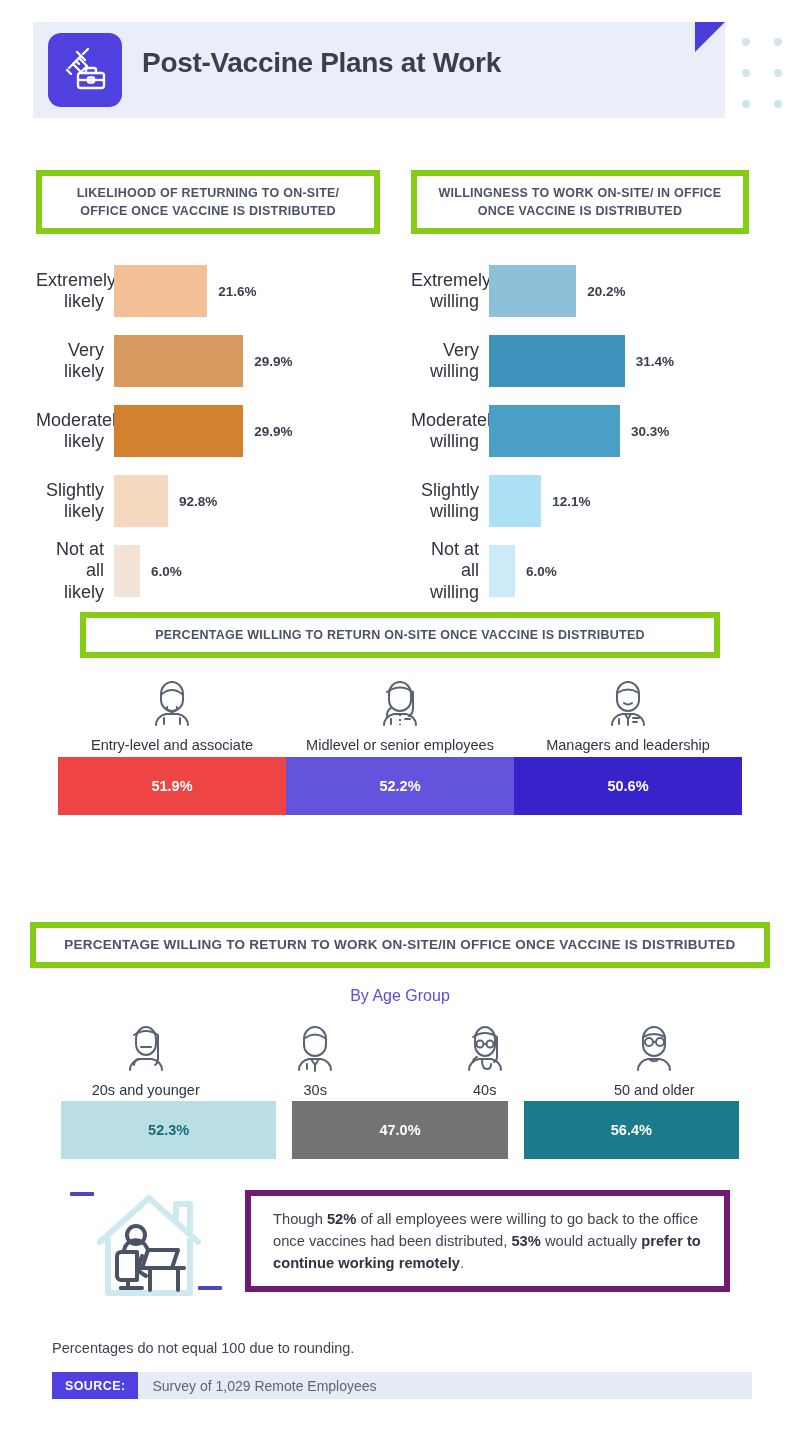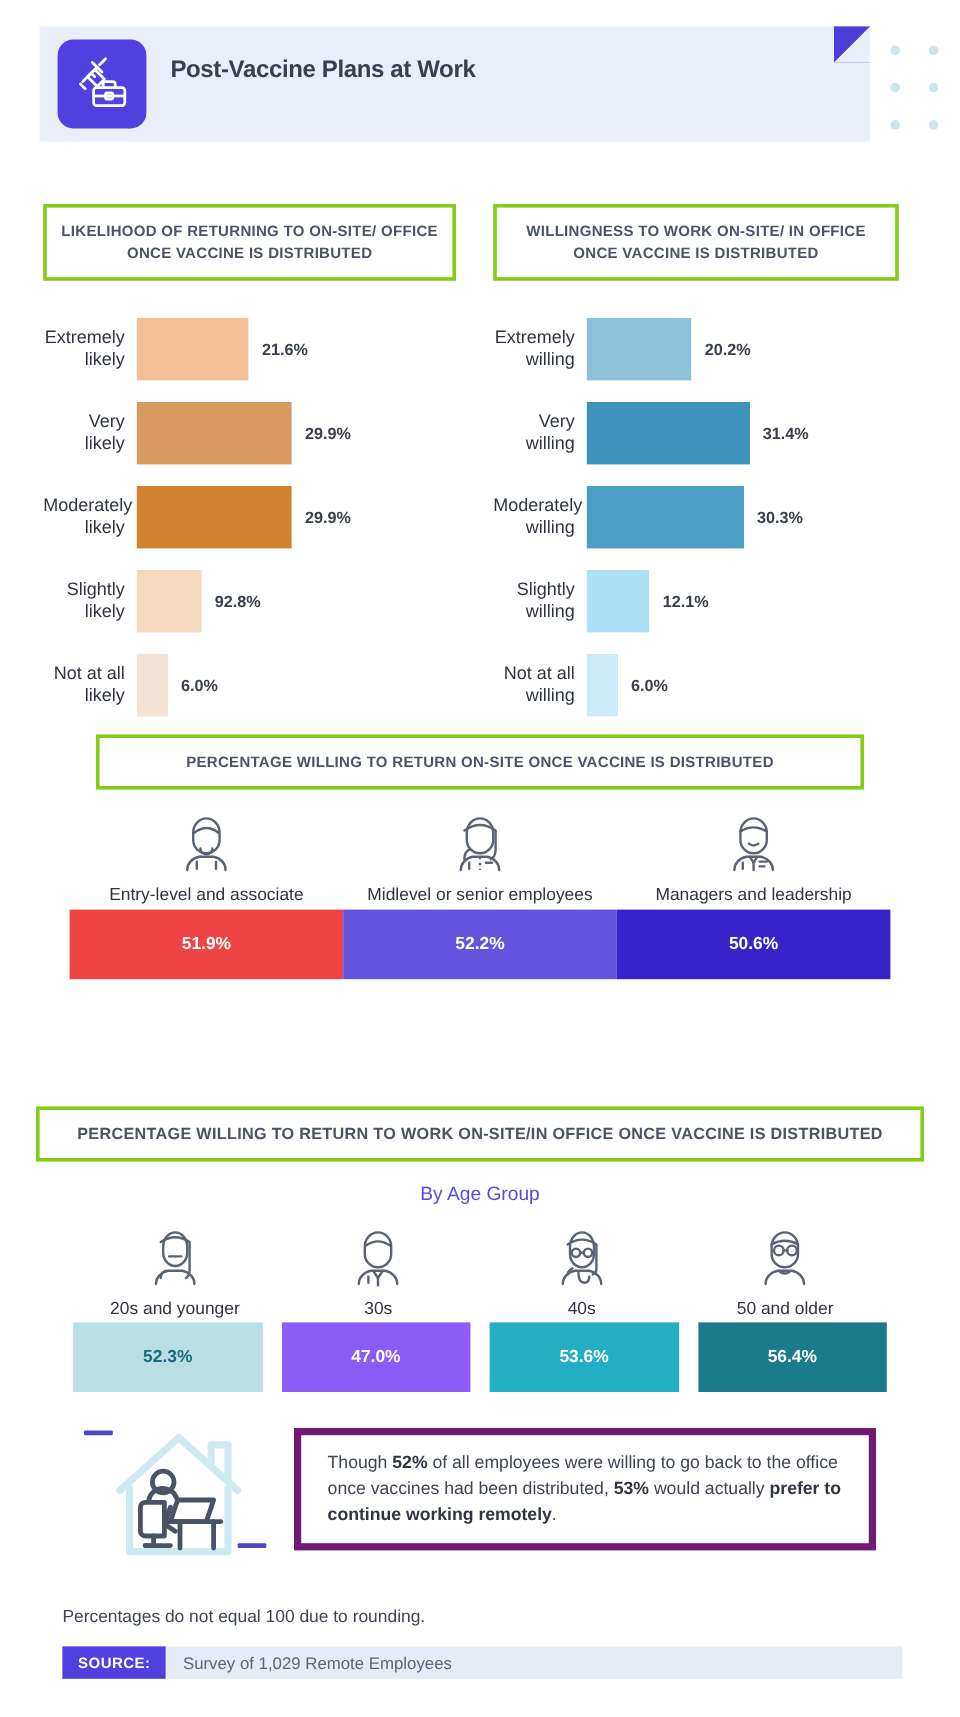--- a/index.html
+++ b/index.html
@@ -27,55 +27,55 @@
   }
   .header-icon {
     position: absolute; left: 48px; top: 33px;
     width: 74px; height: 74px;
     border-radius: 13px;
     background: #5140e0;
     display: flex; align-items: center; justify-content: center;
   }
   .header-title {
     position: absolute; left: 142px; top: 47px;
-    font-size: 20px; font-weight: bold;
+    font-size: 28px; font-weight: bold;
     color: #39404c; letter-spacing: -0.3px;
   }
   .dot-grid {
     position: absolute; left: 742px; top: 38px;
     display: grid;
     grid-template-columns: repeat(2, 32px);
     grid-template-rows: repeat(3, 31px);
   }
   .dot { width: 8px; height: 8px; border-radius: 50%; background: #cfe4ec; }
 
   
   .titlebox {
-    border: 3px solid #84cc16;
+    border: 6px solid #84cc16;
     display: flex; align-items: center; justify-content: center;
     text-align: center;
     font-size: 12.5px; font-weight: bold;
     letter-spacing: 0.25px;
     color: #4a5365;
     line-height: 1.45;
     padding: 6px 10px;
   }
 
   
   .charts-row { position: absolute; top: 170px; left: 0; width: 800px; }
   .chart-col { position: absolute; top: 0; }
   .chart-col.left { left: 36px; width: 344px; }
   .chart-col.right { left: 411px; width: 338px; }
   .chart-col .titlebox { height: 64px; }
 
   .bars { margin-top: 28px; position: relative; }
   .barrow { display: flex; align-items: center; height: 58px; margin-bottom: 12px; }
   .barlabel {
     width: 78px; text-align: right; padding-right: 10px;
-    font-size: 15px; line-height: 1.18; color: #2e3440;
+    font-size: 18px; line-height: 1.18; color: #2e3440;
     flex: 0 0 auto;
   }
   .barfill { height: 52px; flex: 0 0 auto; }
   .barval {
     font-size: 13.5px; font-weight: bold; color: #39404c;
     margin-left: 11px; white-space: nowrap;
   }
 
   
   .joblevel { position: absolute; top: 612px; left: 0; width: 800px; }
@@ -331,22 +331,21 @@
             <circle cx="36" cy="25" r="4" fill="none" stroke="#5a6275" stroke-width="2" stroke-linecap="round" stroke-linejoin="round"></circle>
             <line x1="29" y1="25" x2="32" y2="25" fill="none" stroke="#5a6275" stroke-width="2" stroke-linecap="round" stroke-linejoin="round"></line>
             <path d="M25 42 a6 5 0 0 0 10 0" fill="none" stroke="#5a6275" stroke-width="2" stroke-linecap="round" stroke-linejoin="round"></path>
             <path d="M14 53 a13 11 0 0 1 10 -11 h12 a13 11 0 0 1 10 11" fill="none" stroke="#5a6275" stroke-width="2" stroke-linecap="round" stroke-linejoin="round"></path>
           </svg></div>
         <div class="cat-name">50 and older</div>
       </div>
     </div>
   <div class="age-bar" id="age-bar">
       <div class="seg" style="background: rgb(185, 223, 228); color: rgb(27, 106, 122);">52.3%</div>
-      <div class="seg" style="background: #8b5cf6; color: rgb(255, 255, 255);">47.0%</div>
-      <div class="seg" style="background: rgb(36, 174, 195); color: rgb(255, 255, 255);">53.6%</div>
+      <div class="seg" style="background: #737373; color: rgb(255, 255, 255);">47.0%</div>
       <div class="seg" style="background: rgb(27, 122, 140); color: rgb(255, 255, 255);">56.4%</div>
     </div>
 </div>
 
 <div class="callout">
   <div class="dash dash-top"></div>
   <div class="dash dash-bottom"></div>
   <div class="house-icon">
     <svg width="118" height="110" viewBox="0 0 118 110">
       <path d="M10 52 L59 8 L108 52" fill="none" stroke="#cfe9f0" stroke-width="6" stroke-linejoin="round" stroke-linecap="round"></path>

